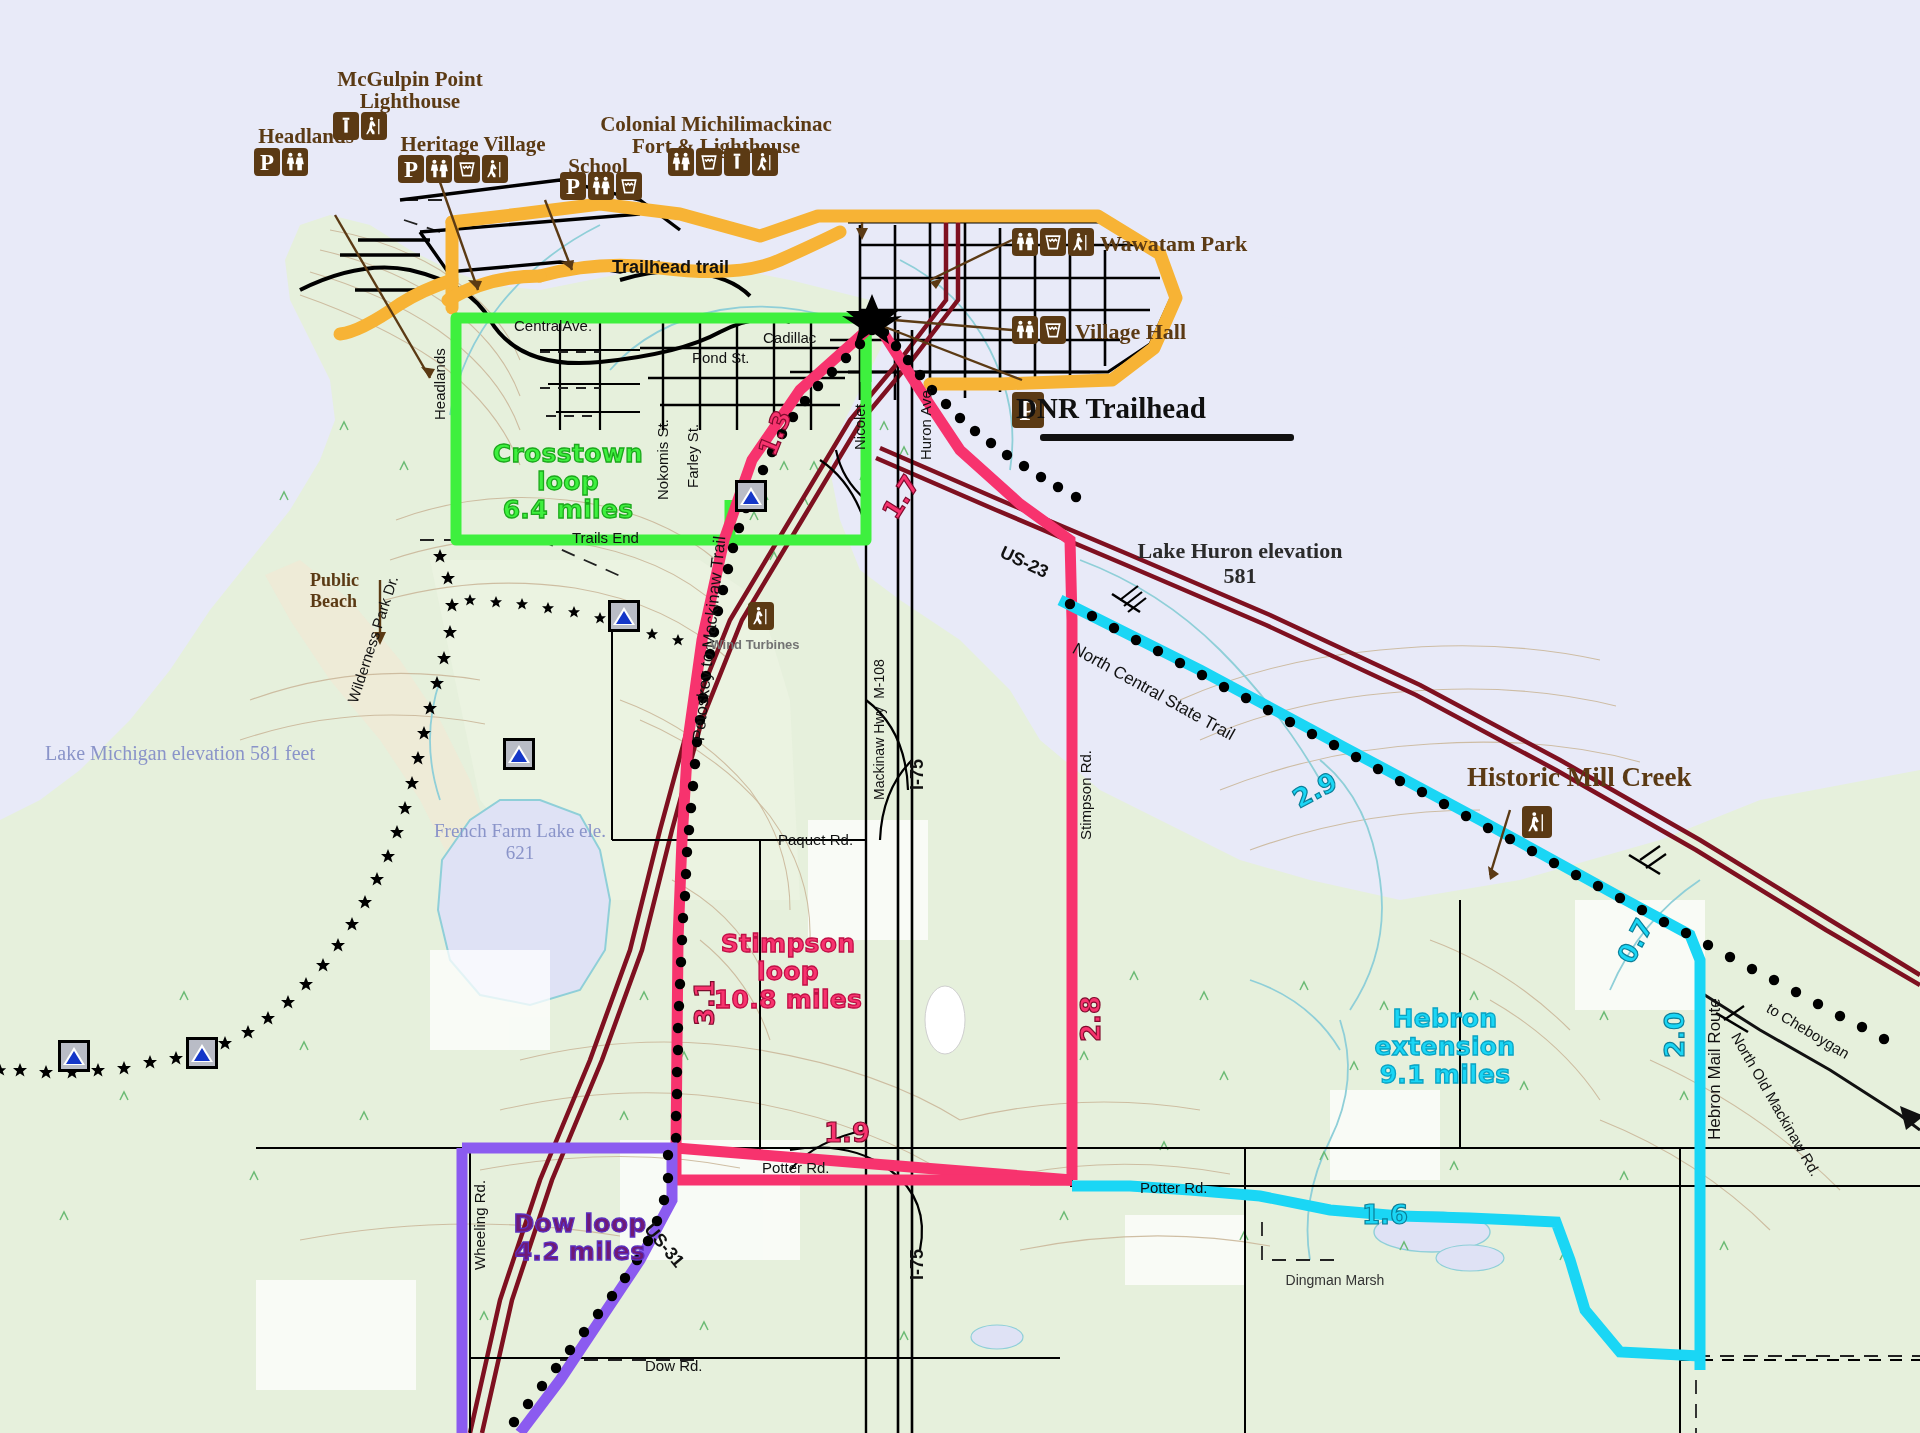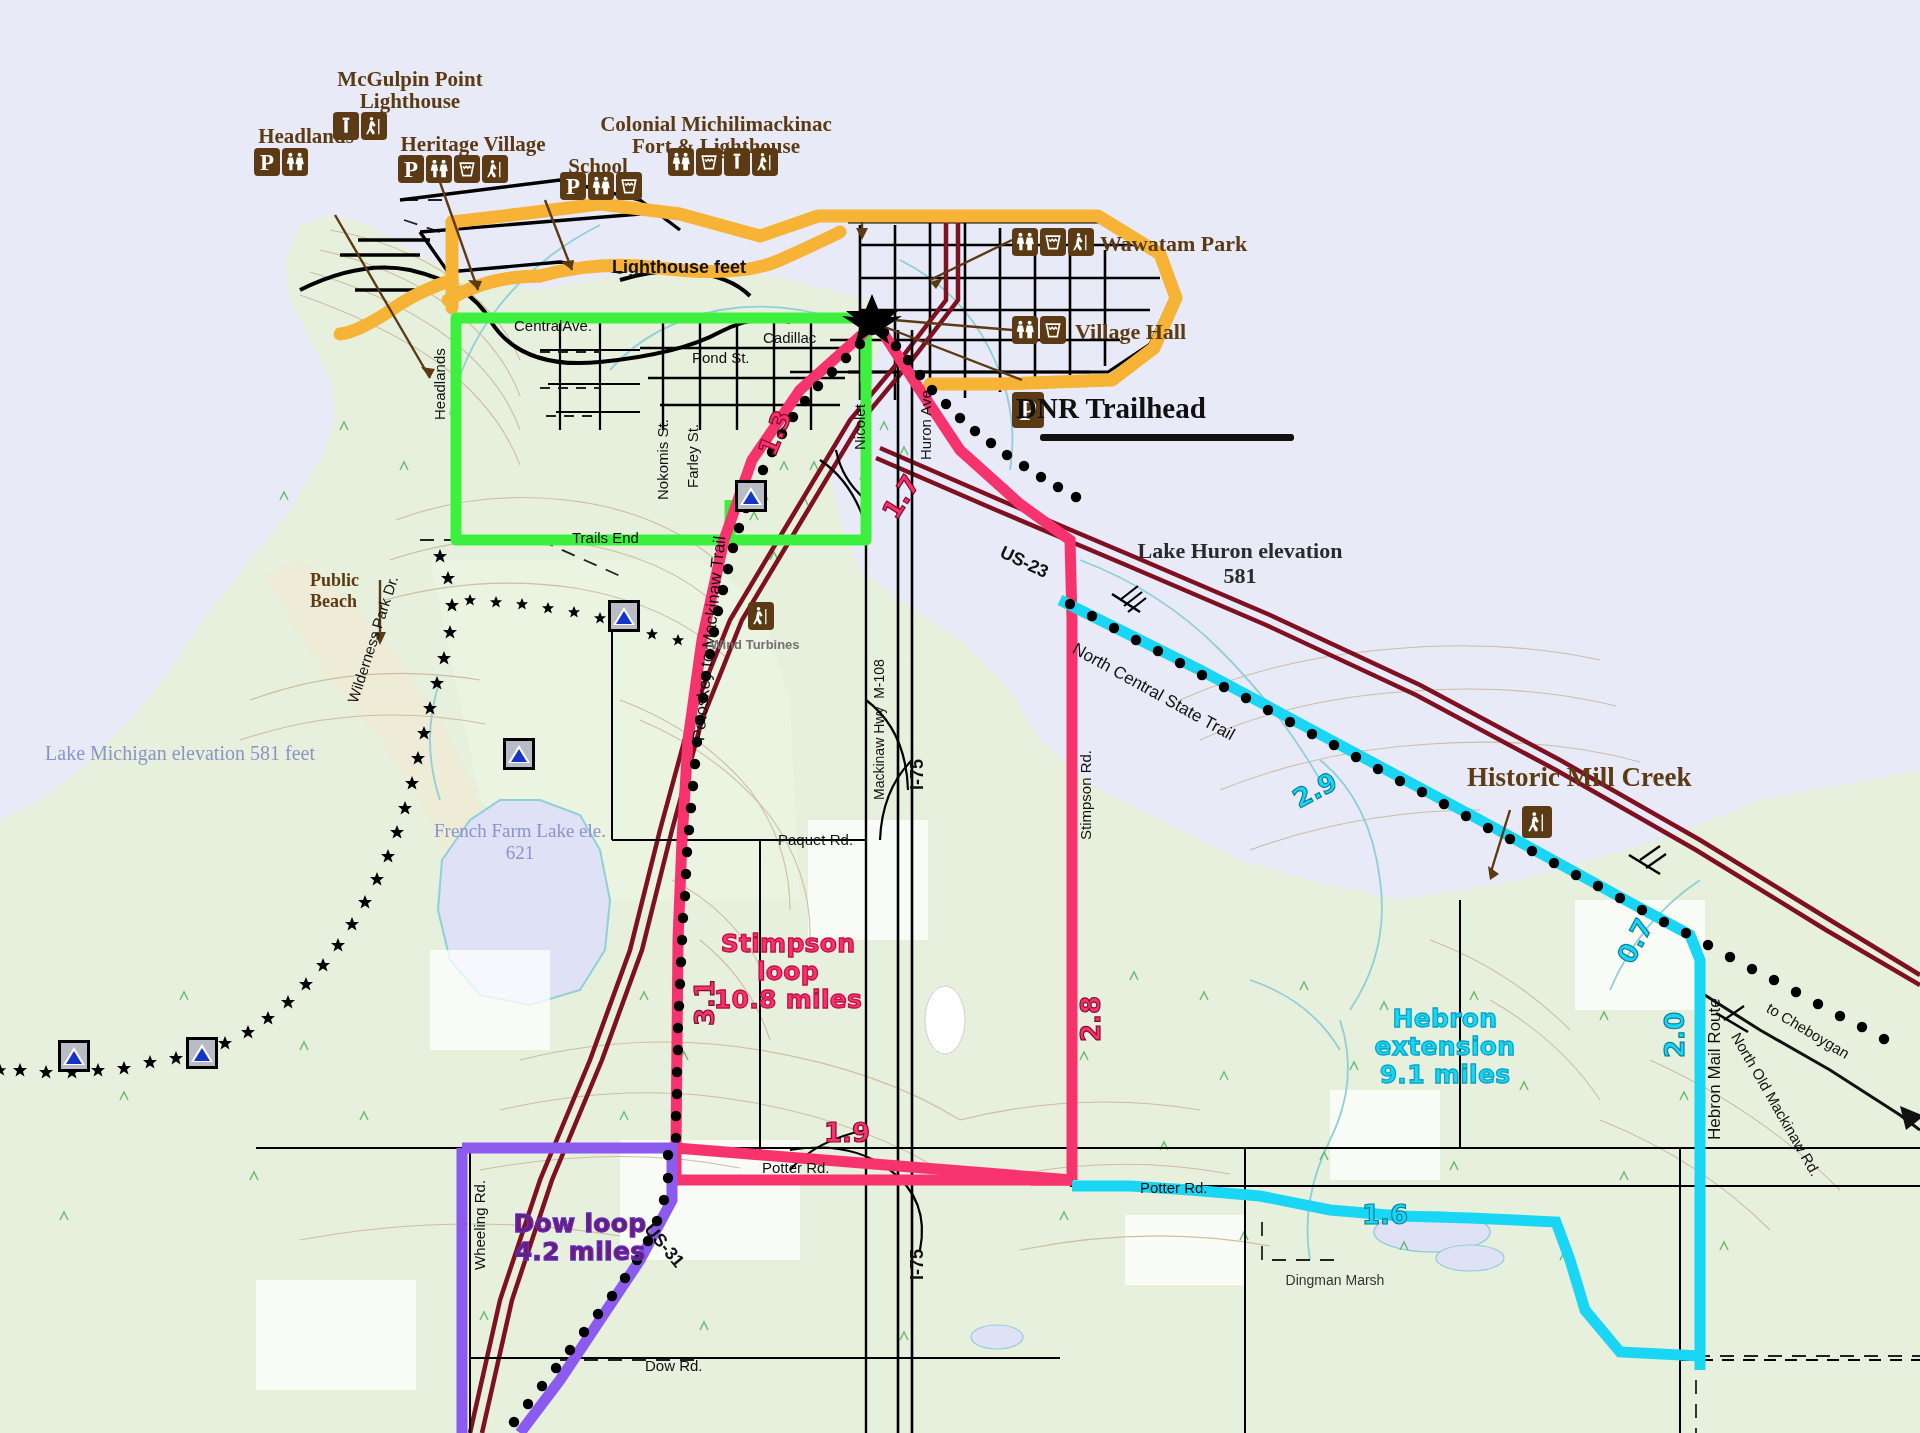--- a/index.html
+++ b/index.html
@@ -932,20 +932,24 @@
   <div class="chipset" style="left:1522px; top:806px;">
     <div class="chip" style="width:30px;height:32px;">
       <svg width="22" height="24" viewBox="0 0 24 24" fill="#fff">
           <circle cx="9" cy="3.4" r="2.1"></circle>
           <path d="M8 6.4h3l3 5-2.4 1.4-1.4-2.2-.6 4 3 4.2V22h-2.6l-2.6-5-2.8 5H2.5l3.6-7.2.7-5.6z"></path>
           <path d="M17 3.5h1.5V22H17z"></path>
         </svg>
     </div>
   </div>
 
+  <div class="loop-label loop-green" style="left:468px; top:440px; width:200px;">
+    <div>Crosstown loop</div>
+    <div>6.4 miles</div>
+  </div>
 
   <div class="loop-label loop-pink" style="left:688px; top:930px; width:200px;">
     <div>Stimpson loop</div>
     <div>10.8 miles</div>
   </div>
 
   <div class="loop-label loop-purple" style="left:490px; top:1210px; width:180px;">
     <div>Dow loop</div>
     <div>4.2 miles</div>
   </div>
@@ -958,21 +962,21 @@
   <div class="mile mile-pink" style="left:752px; top:418px; transform:rotate(-68deg);">1.3</div>
   <div class="mile mile-pink" style="left:878px; top:482px; transform:rotate(-58deg);">1.7</div>
   <div class="mile mile-cyan" style="left:1292px; top:775px; transform:rotate(-28deg);">2.9</div>
   <div class="mile mile-pink" style="left:682px; top:988px; transform:rotate(-90deg);">3.1</div>
   <div class="mile mile-pink" style="left:1068px; top:1004px; transform:rotate(-90deg);">2.8</div>
   <div class="mile mile-pink" style="left:824px; top:1118px;">1.9</div>
   <div class="mile mile-cyan" style="left:1612px; top:926px; transform:rotate(-62deg);">0.7</div>
   <div class="mile mile-cyan" style="left:1652px; top:1020px; transform:rotate(-90deg);">2.0</div>
   <div class="mile mile-cyan" style="left:1362px; top:1200px;">1.6</div>
 
-  <div class="lbl street bold" style="left:612px; top:258px;">Lighthouse feet</div>
+  <div class="lbl street bold" style="left:612px; top:258px;">Trailhead trail</div>
 
   <div class="lbl street" style="left:690px; top:740px; transform:rotate(-84deg); transform-origin:left top; font-size:17px;">Petoskey to Mackinaw Trail</div>
 
   <div class="lbl street" style="left:1078px; top:640px; transform:rotate(29deg); transform-origin:left top; font-size:17px;">North Central State Trail</div>
 
   <div class="lbl street" style="left:1706px; top:1140px; transform:rotate(-90deg); transform-origin:left top; font-size:17px;">Hebron Mail Route</div>
 
   <div class="lbl street" style="left:514px; top:318px;">CentralAve.</div>
   <div class="lbl street" style="left:692px; top:350px;">Pond St.</div>
   <div class="lbl street" style="left:763px; top:330px;">Cadillac</div>

